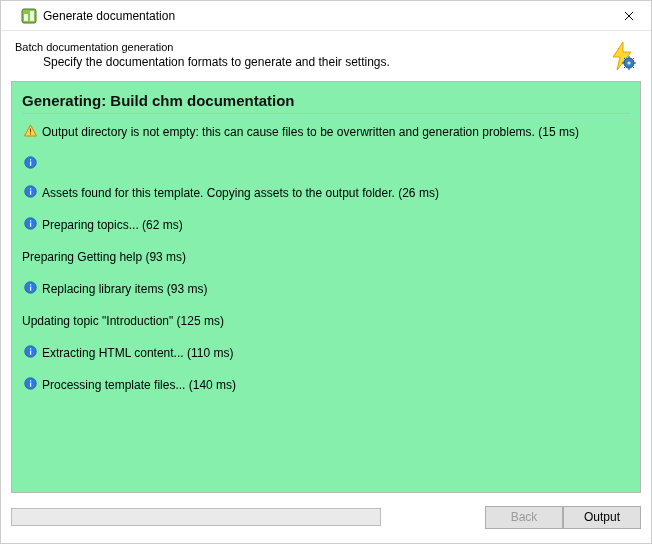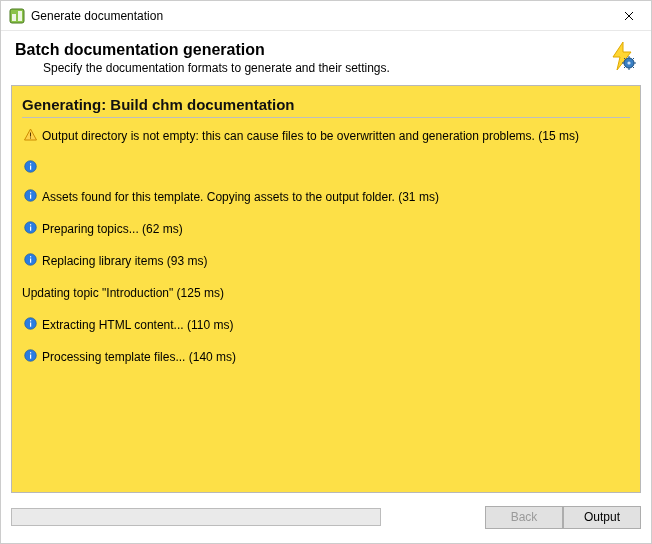--- a/index.html
+++ b/index.html
@@ -17,21 +17,21 @@
     border: 1px solid #ccc;
     display: flex;
     flex-direction: column;
     background: #fff;
   }
   .titlebar {
     height: 30px;
     display: flex;
     align-items: center;
     border-bottom: 1px solid #e8e8e8;
-    padding: 0 0 0 8px;
+    padding: 0 0 0 20px;
   }
   .titlebar .app-icon {
     width: 16px; height: 16px;
     margin-right: 6px;
     flex-shrink: 0;
   }
   .titlebar .title {
     flex: 1;
     font-size: 12px;
   }
@@ -42,41 +42,41 @@
   }
   .titlebar .close-x { font-size: 14px; line-height: 1; }
 
   .header-area {
     padding: 10px 14px 10px 14px;
     display: flex;
     align-items: flex-start;
   }
   .header-text { flex: 1; }
   .header-text .h-title {
-    font-weight: bold;
-    font-size: 16px;
+    font-weight: normal;
+    font-size: 11px;
     margin-bottom: 2px;
   }
   .header-text .h-sub {
     font-size: 12px;
     margin-left: 28px;
   }
   .header-icon {
     width: 30px; height: 30px;
     margin-left: 8px;
     flex-shrink: 0;
   }
 
   .content-frame {
     margin: 0 10px 10px 10px;
     border: 1px solid #b8b8b8;
     flex: 1;
     padding: 10px 10px;
     overflow: auto;
-    background: #fde047;
+    background: #86efac;
   }
   .section-title {
     font-weight: bold;
     font-size: 15px;
     padding-bottom: 4px;
     border-bottom: 1px solid #bfbfbf;
     margin-bottom: 10px;
     color: #111;
   }
   .log-list {
@@ -202,31 +202,34 @@
           </span>
         </div>
         <div class="log-item">
           <span class="icon-slot">
             <svg width="13" height="13" viewBox="0 0 13 13">
               <circle cx="6.5" cy="6.5" r="5.8" fill="#2b7de1" stroke="#0b4c9a" stroke-width="0.6"></circle>
               <rect x="6" y="5.5" width="1.2" height="4.2" fill="#fff"></rect>
               <rect x="6" y="3.2" width="1.2" height="1.2" fill="#fff"></rect>
             </svg>
           </span>
-          <span class="log-text">Assets found for this template. Copying assets to the output folder. (31 ms)</span>
+          <span class="log-text">Assets found for this template. Copying assets to the output folder. (26 ms)</span>
         </div>
         <div class="log-item">
           <span class="icon-slot">
             <svg width="13" height="13" viewBox="0 0 13 13">
               <circle cx="6.5" cy="6.5" r="5.8" fill="#2b7de1" stroke="#0b4c9a" stroke-width="0.6"></circle>
               <rect x="6" y="5.5" width="1.2" height="4.2" fill="#fff"></rect>
               <rect x="6" y="3.2" width="1.2" height="1.2" fill="#fff"></rect>
             </svg>
           </span>
           <span class="log-text">Preparing topics... (62 ms)</span>
+        </div>
+        <div class="log-item">
+          <span class="log-text">Preparing Getting help (93 ms)</span>
         </div>
         <div class="log-item">
           <span class="icon-slot">
             <svg width="13" height="13" viewBox="0 0 13 13">
               <circle cx="6.5" cy="6.5" r="5.8" fill="#2b7de1" stroke="#0b4c9a" stroke-width="0.6"></circle>
               <rect x="6" y="5.5" width="1.2" height="4.2" fill="#fff"></rect>
               <rect x="6" y="3.2" width="1.2" height="1.2" fill="#fff"></rect>
             </svg>
           </span>
           <span class="log-text">Replacing library items (93 ms)</span>

